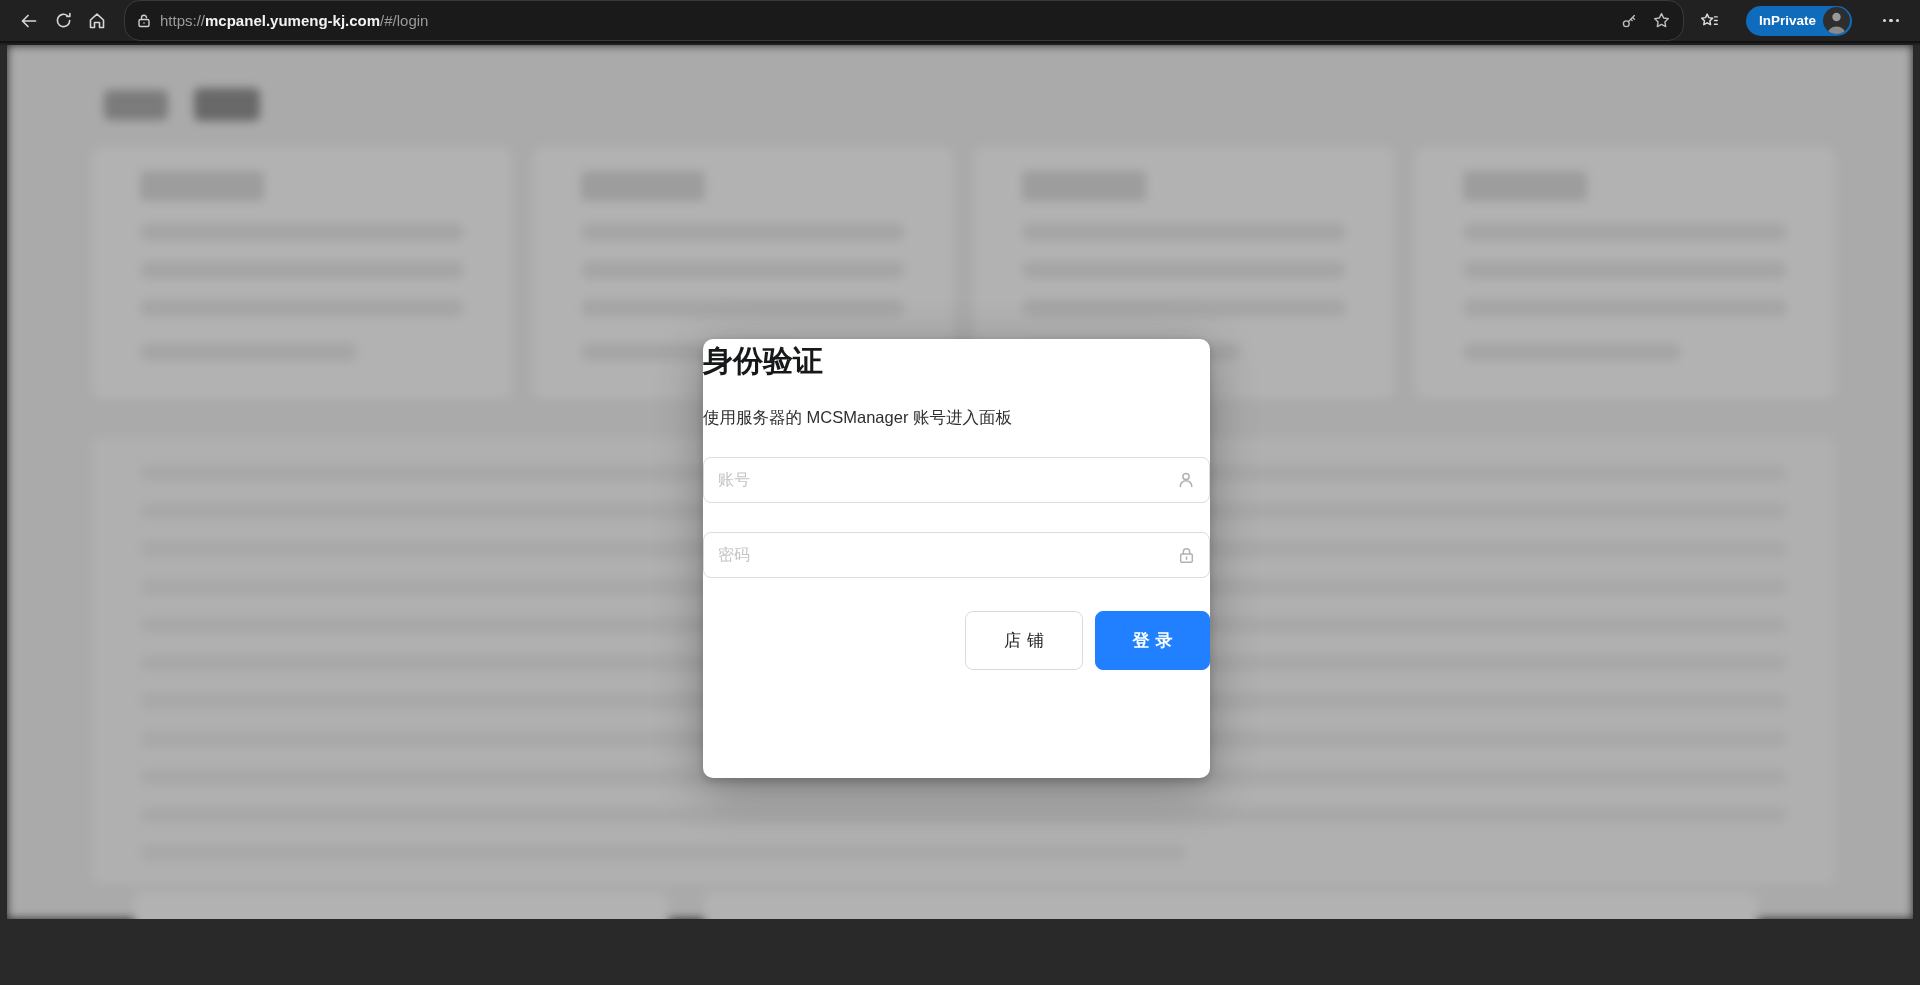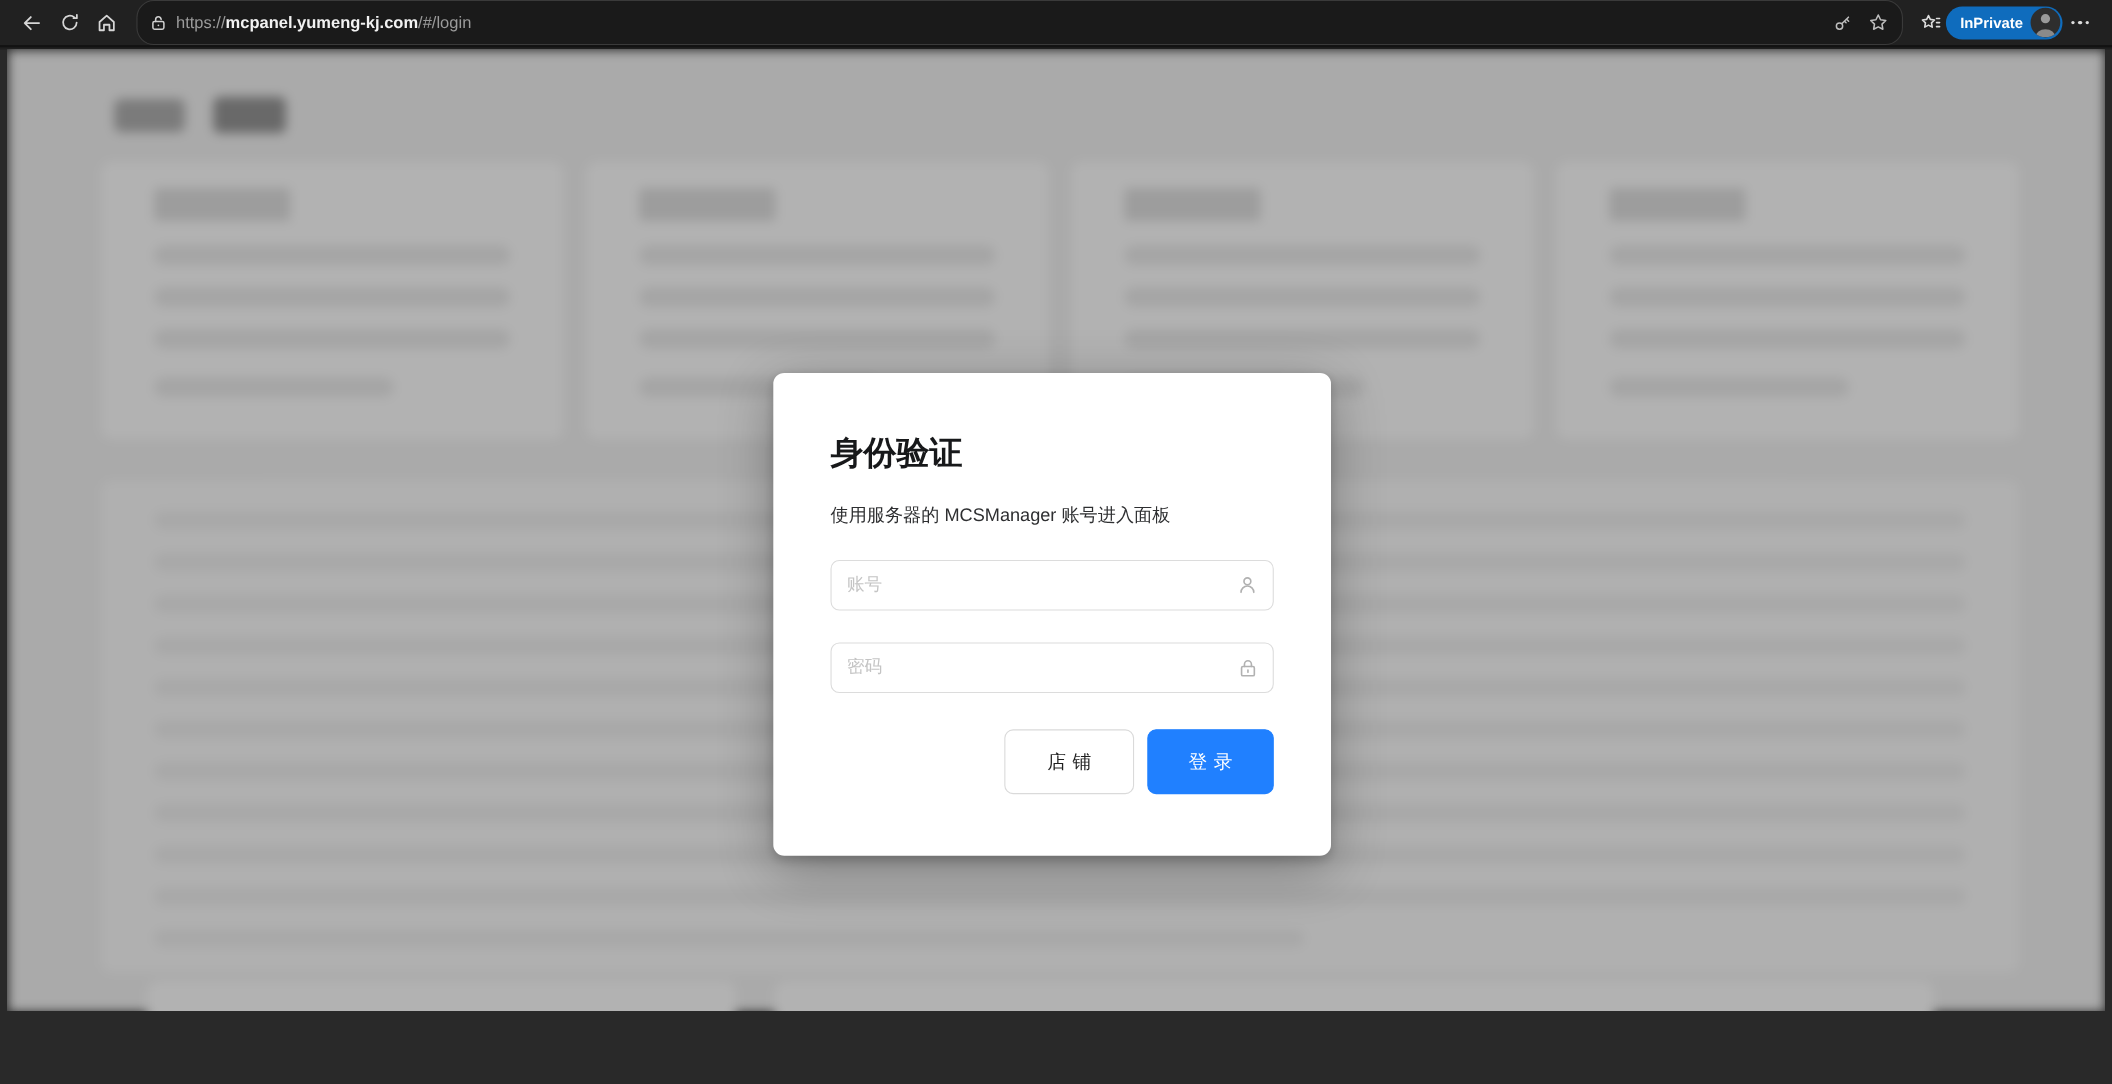--- a/index.html
+++ b/index.html
@@ -14,21 +14,21 @@
   
   .chrome{height:43px;background:var(--chrome-bg);display:flex;align-items:center;
     padding:0 16px 0 12px;border-bottom:2px solid #121212;}
   .chrome-btn{width:34px;height:34px;display:flex;align-items:center;justify-content:center;
     border-radius:6px;flex:none;cursor:pointer;}
   .addressbar{flex:1;height:41px;margin:0 14px 0 10px;background:#1a1a1a;border:1px solid #3a3a3a;
     border-radius:16px;display:flex;align-items:center;padding:0 12px 0 11px;min-width:0;}
   .url-text{font-size:15px;color:#9b9b9b;margin-left:8px;white-space:nowrap;flex:1;min-width:0;}
   .url-text .domain{color:#f2f2f2;font-weight:700;}
   .addr-actions{display:flex;align-items:center;gap:14px;margin-left:10px;}
-  .right-cluster{display:flex;align-items:center;gap:3px;flex:none;}
+  .right-cluster{display:flex;align-items:center;gap:26px;flex:none;}
   .inprivate-badge{height:30px;background:var(--inprivate-blue);border-radius:15px;
     display:flex;align-items:center;gap:7px;padding:0 2px 0 13px;cursor:pointer;}
   .inprivate-badge span{color:#fff;font-size:13.5px;font-weight:600;}
   .avatar{width:27px;height:27px;border-radius:50%;background:#2e2e2e;overflow:hidden;
     display:flex;align-items:flex-end;justify-content:center;}
   .dots{display:flex;gap:3px;}
   .dots i{width:3.5px;height:3.5px;border-radius:50%;background:#dcdcdc;}
 
   
   .page-frame{position:absolute;top:45px;left:0;right:0;bottom:0;background:var(--frame-bg);
@@ -49,35 +49,35 @@
   .sk-card{top:102px;width:420px;height:252px;background:#b2b2b2;border-radius:10px;}
   .sk-title{position:absolute;left:48px;top:24px;width:124px;height:30px;background:#9d9d9d;border-radius:4px;}
   .sk-line{position:absolute;left:48px;height:18px;background:#a5a5a5;border-radius:9px;}
   .sk-big{left:85px;top:392px;width:1743px;height:447px;background:#b0b0b0;border-radius:10px;}
   .sk-big .sk-line{height:16px;background:#a8a8a8;}
   .sk-bottom{top:847px;height:60px;background:#b2b2b2;border-radius:10px 10px 0 0;}
 
   
   .modal{position:absolute;left:703px;top:339px;width:507px;height:439px;background:var(--modal-bg);
     border-radius:10px;box-shadow:0 12px 48px rgba(0,0,0,.30),0 3px 10px rgba(0,0,0,.18);
-    padding:52px;z-index:10;}
+    z-index:10;}
   .modal-title{font-size:30px;font-weight:700;color:#17181a;line-height:1.35;margin-top:2px;}
   .modal-sub{font-size:16.5px;color:#2e2f31;margin-top:24px;line-height:1.45;}
   .input-wrap{height:46px;border:1px solid #dcdcdc;border-radius:8px;display:flex;align-items:center;
     padding:0 13px 0 14px;background:#fff;}
   .input-wrap.account{margin-top:28px;}
   .input-wrap.password{margin-top:29px;}
   .input-wrap input{flex:1;border:none;outline:none;font-size:16px;color:#1d4ed8;background:transparent;
     font-family:inherit;min-width:0;}
   .input-wrap input::placeholder{color:#c4c4c4;}
   .btn-row{margin-top:33px;display:flex;justify-content:flex-end;gap:12px;}
   .btn{height:59px;border-radius:8px;font-size:17px;display:flex;align-items:center;justify-content:center;
     letter-spacing:6px;padding-left:6px;cursor:pointer;font-family:inherit;}
   .btn-shop{width:118px;background:#fff;border:1px solid #dadada;color:#1f1f1f;}
-  .btn-login{width:115px;background:var(--accent-blue);border:1px solid var(--accent-blue);color:#fff;}
+  .btn-login{width:115px;background:var(--accent-blue);border:1px solid var(--accent-blue);color:#fff;font-weight:bold;}
 </style>
 </head>
 <body>
 
 <div class="chrome">
   <div class="chrome-btn">
     <span>
       <svg width="20" height="20" viewBox="0 0 20 20" fill="none" stroke="#d6d6d6" stroke-width="1.7" stroke-linecap="round" stroke-linejoin="round">
         <path d="M16.5 10 H3.5 M9 4.5 L3.5 10 L9 15.5"></path>
       </svg>

